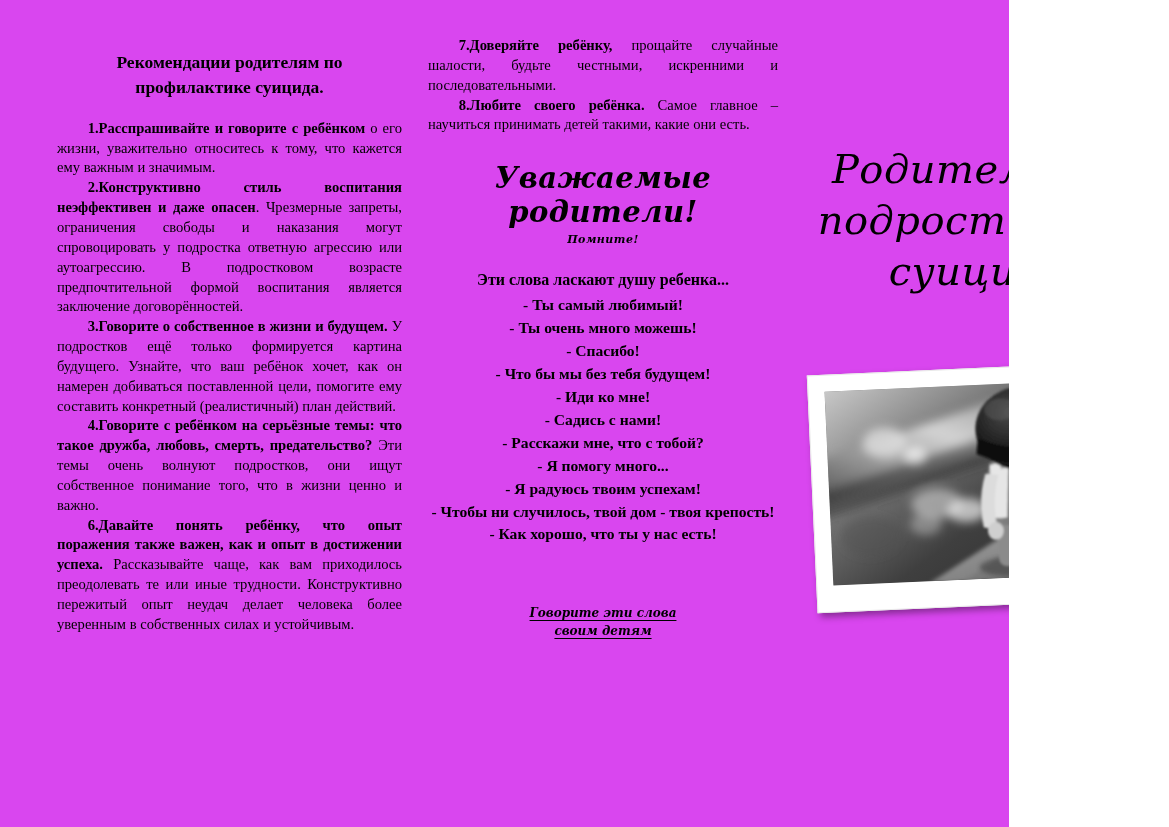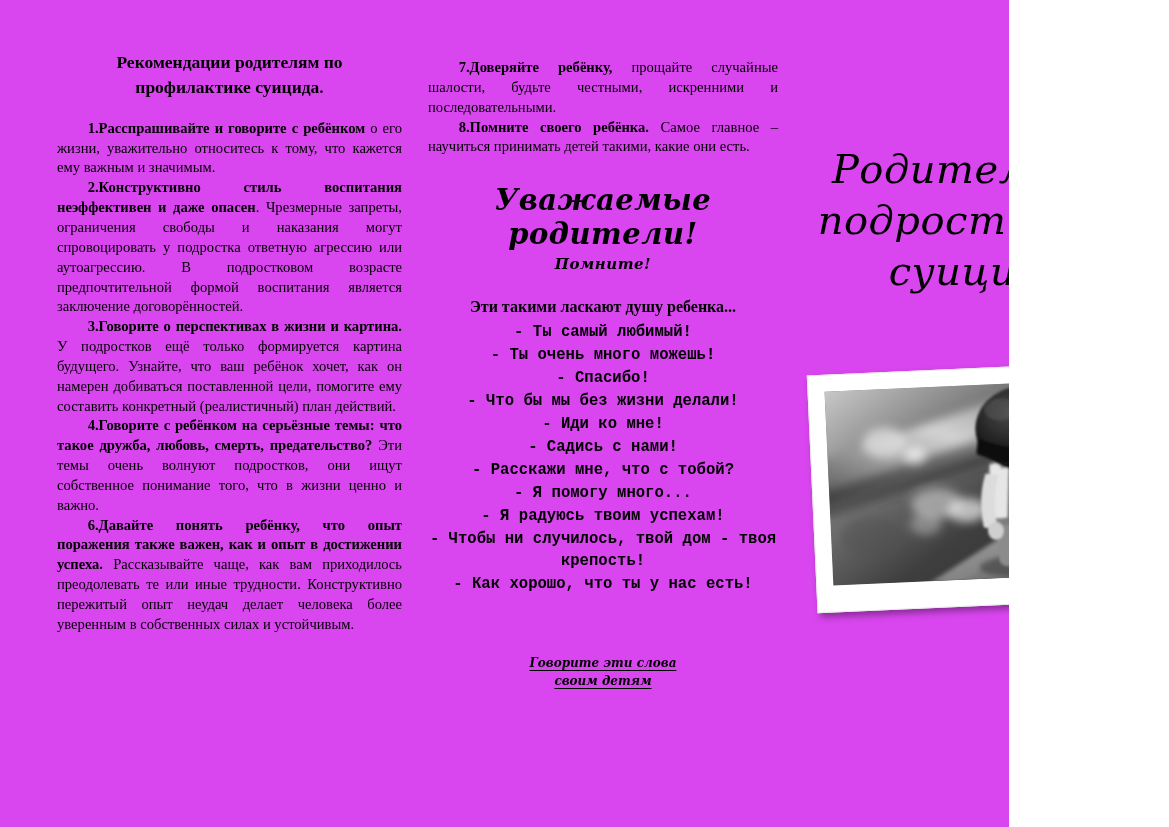--- a/index.html
+++ b/index.html
@@ -19,21 +19,21 @@
   }
 
   
   .col {
     position: absolute;
     top: 0;
     height: 827px;
     box-sizing: border-box;
   }
   .col-1 { left: 57px;  width: 345px; padding-top: 50px; }
-  .col-2 { left: 428px; width: 350px; padding-top: 58px; }
+  .col-2 { left: 428px; width: 350px; padding-top: 36px; }
   .col-3 { left: 800px; width: 355px; padding-top: 16px; }
 
   
   .main-heading {
     font-size: 17.5px;
     font-weight: bold;
     text-align: center;
     line-height: 1.45;
     margin: 0 0 18px 0;
     padding: 0 8px;
@@ -55,35 +55,35 @@
     font-weight: bold;
     text-align: center;
     text-underline-offset: 3px;
     letter-spacing: 0.5px;
   }
   .script-head.big {
     font-size: 29px;
     margin: 26px 0 4px 0;
   }
   .script-head.small {
-    font-size: 15px;
+    font-size: 11px;
     margin: 0 0 22px 0;
   }
   .phrase-intro {
     font-size: 16px;
     font-weight: bold;
     text-align: center;
     margin: 0 0 2px 0;
     line-height: 1.5;
   }
   .phrase-list {
     list-style: none;
     margin: 0;
     padding: 0;
-    font-family: Liberation Mono, monospace;
+    font-family: Liberation Serif, serif;
     font-weight: bold;
     font-size: 15.6px;
     line-height: 1.47;
     text-align: center;
   }
   .phrase-list li { margin: 0; padding: 0; }
   .closing-head {
     font-family: "DejaVu Serif", "Liberation Serif", serif;
     font-style: italic;
     font-weight: bold;
@@ -139,45 +139,45 @@
 <div class="page">
 
   <div class="col col-1">
 
     <h1 class="main-heading">Рекомендации родителям по профилактике суицида.</h1>
 
     <p class="para"><b>1.</b><b>Расспрашивайте и говорите с ребёнком</b><span> о его жизни, уважительно относитесь к тому, что кажется ему важным и значимым.</span></p>
 
     <p class="para"><b>2.</b><b>Конструктивно стиль воспитания неэффективен и даже опасен</b><span>. Чрезмерные запреты, ограничения свободы и наказания могут спровоцировать у подростка ответную агрессию или аутоагрессию. В подростковом возрасте предпочтительной формой воспитания является заключение договорённостей.</span></p>
 
-    <p class="para"><b>3.</b><b>Говорите о перспективах в жизни и картина.</b><span> У подростков ещё только формируется картина будущего. Узнайте, что ваш ребёнок хочет, как он намерен добиваться поставленной цели, помогите ему составить конкретный (реалистичный) план действий.</span></p>
+    <p class="para"><b>3.</b><b>Говорите о собственное в жизни и будущем.</b><span> У подростков ещё только формируется картина будущего. Узнайте, что ваш ребёнок хочет, как он намерен добиваться поставленной цели, помогите ему составить конкретный (реалистичный) план действий.</span></p>
 
     <p class="para"><b>4.</b><b>Говорите с ребёнком на серьёзные темы: что такое дружба, любовь, смерть, предательство?</b><span> Эти темы очень волнуют подростков, они ищут собственное понимание того, что в жизни ценно и важно.</span></p>
 
 
     <p class="para"><b>6.</b><b>Давайте понять ребёнку, что опыт поражения также важен, как и опыт в достижении успеха.</b><span> Рассказывайте чаще, как вам приходилось преодолевать те или иные трудности. Конструктивно пережитый опыт неудач делает человека более уверенным в собственных силах и устойчивым.</span></p>
   </div>
 
   <div class="col col-2">
 
     <p class="para"><b>7.</b><b>Доверяйте ребёнку,</b><span> прощайте случайные шалости, будьте честными, искренними и последовательными.</span></p>
 
-    <p class="para"><b>8.</b><b>Помните своего ребёнка.</b><span> Самое главное – научиться принимать детей такими, какие они есть.</span></p>
+    <p class="para"><b>8.</b><b>Любите своего ребёнка.</b><span> Самое главное – научиться принимать детей такими, какие они есть.</span></p>
 
     <div class="script-head big">Уважаемые родители!</div>
 
     <div class="script-head small">Помните!</div>
 
-    <p class="phrase-intro">Эти  такими ласкают душу ребенка...</p>
+    <p class="phrase-intro">Эти  слова ласкают душу ребенка...</p>
 
     <ul class="phrase-list">
       <li>- Ты самый любимый!</li>
       <li>- Ты очень много можешь!</li>
       <li>- Спасибо!</li>
-      <li>- Что бы мы без жизни делали!</li>
+      <li>- Что бы мы без тебя будущем!</li>
       <li>- Иди ко мне!</li>
       <li>- Садись с нами!</li>
       <li>- Расскажи мне, что с тобой?</li>
       <li>- Я помогу много...</li>
       <li>- Я радуюсь твоим успехам!</li>
       <li>- Чтобы ни случилось, твой дом - твоя крепость!</li>
       <li>- Как хорошо, что ты у нас есть!</li>
     </ul>
 
     <div class="closing-head">

